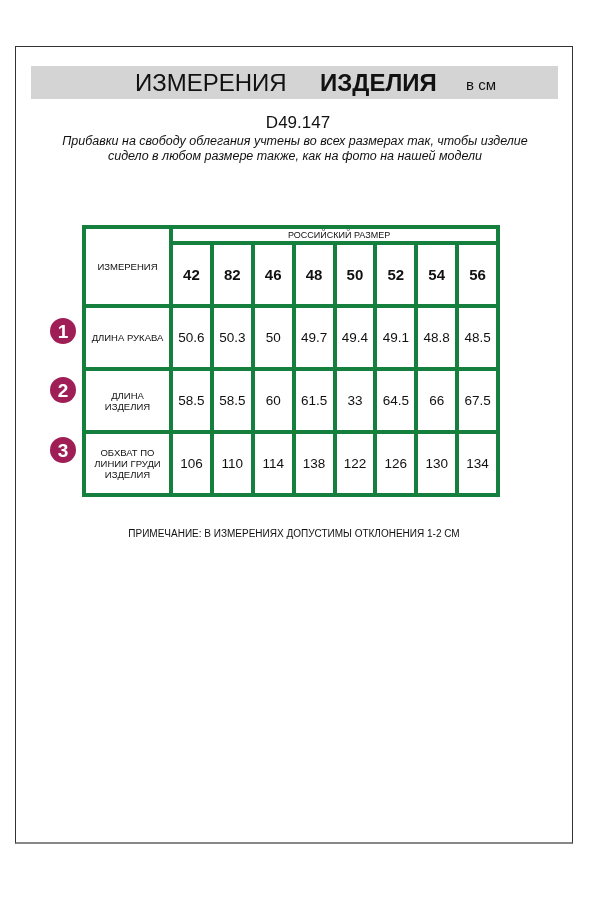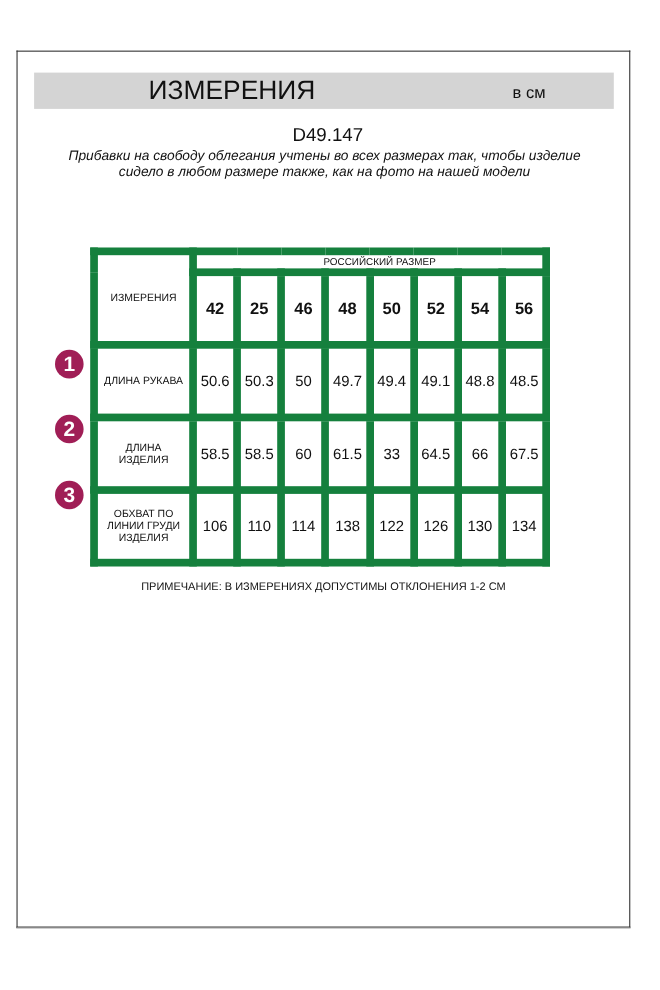--- a/index.html
+++ b/index.html
@@ -5,56 +5,57 @@
   html, body { margin:0; padding:0; background:#ffffff; }
   body { width:600px; height:900px; position:relative; font-family:"Liberation Sans", sans-serif; color:#111; overflow:hidden; }
   .frame { position:absolute; left:15px; top:46px; width:558px; height:798px; border:1px solid #333; border-bottom:2px solid #888; box-sizing:border-box; }
   .banner { position:absolute; left:31px; top:66px; width:527px; height:33px; background:#d4d4d4; }
   .banner .t1 { position:absolute; left:104px; top:3px; font-size:24px; font-weight:normal; color:#111; }
   .banner .t2 { position:absolute; left:289px; top:3px; font-size:24px; font-weight:bold; color:#111; }
   .banner .t3 { position:absolute; left:435px; top:10px; font-size:15px; color:#111;text-align:right; }
   .code { position:absolute; left:4px; width:588px; top:113px; text-align:center; font-size:17px; }
   .desc { position:absolute; left:60px; width:470px; top:134px; text-align:center; font-size:12.5px; line-height:15px;font-style:italic; }
   table.sizes { position:absolute; left:82px; top:225px; border-collapse:collapse; table-layout:fixed; width:418px; }
-  table.sizes td { border:7px solid #15803d; text-align:center; vertical-align:middle; padding:0; }
+  table.sizes td { border:4px solid #15803d; text-align:center; vertical-align:middle; padding:0; }
   td.meas-head { width:83px; height:73px; font-size:9.5px; }
   td.group-head { height:12px; font-size:9px; text-align:left !important; padding-left:115px !important; border-left:1px solid #444; }
   td.size-head { width:41px; height:59px; font-size:15px; font-weight:bold; }
   td.rowlabel { font-size:9.5px; line-height:11px; }
   td.val { font-size:13.5px; }
   tr.datarow td { height:59px;text-align:center; }
   .badge { position:absolute; left:50px; width:26px; height:26px; border-radius:50%; background:#a01e56; color:#fff; font-weight:bold; font-size:19px; text-align:center; line-height:27px; }
   .note { position:absolute; left:0; width:588px; top:496px; text-align:center; font-size:10px; font-weight:normal;margin-top:32px; }
 </style>
 </head>
 <body>
 
 <div class="frame"></div>
 
 <div class="banner">
   <span class="t1">ИЗМЕРЕНИЯ</span>
+  <span class="t2">ИЗДЕЛИЯ</span>
   <span class="t3">в см</span>
 </div>
 
 <div class="code">D49.147</div>
 <div class="desc">Прибавки на свободу облегания учтены во всех размерах так, чтобы изделие сидело в любом размере также, как на фото на нашей модели</div>
 
 <div class="badge" style="top:318px;">1</div>
 <div class="badge" style="top:377px;">2</div>
 <div class="badge" style="top:437px;">3</div>
 
 <table class="sizes">
   <tbody>
       <tr>
     <td class="meas-head" rowspan="2">ИЗМЕРЕНИЯ</td>
     <td class="group-head" colspan="8">РОССИЙСКИЙ РАЗМЕР</td>
   </tr>
   <tr>
     <td class="size-head">42</td>
-    <td class="size-head">25</td>
+    <td class="size-head">82</td>
     <td class="size-head">46</td>
     <td class="size-head">48</td>
     <td class="size-head">50</td>
     <td class="size-head">52</td>
     <td class="size-head">54</td>
     <td class="size-head">56</td>
   </tr>
   <tr class="datarow">
     <td class="rowlabel">ДЛИНА РУКАВА</td>
     <td class="val">50.6</td>

